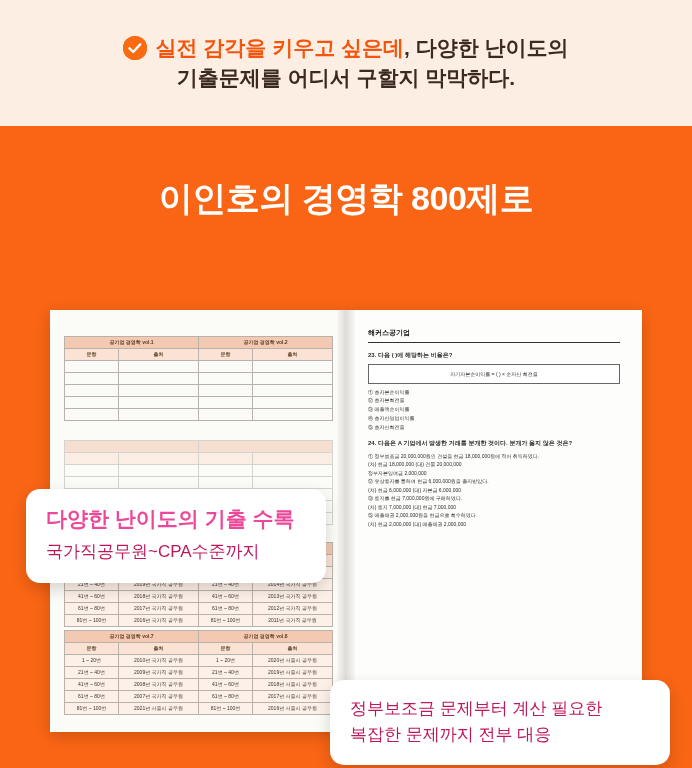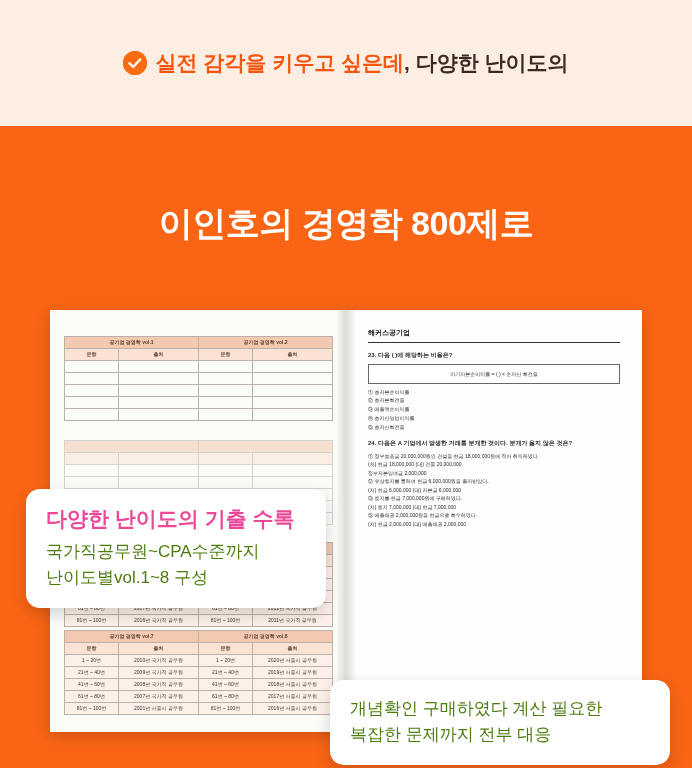--- a/index.html
+++ b/index.html
@@ -78,21 +78,21 @@
     left: 0;
     top: 48px;
     width: 692px;
     text-align: center;
     color: #ffffff;
     font-size: 34px;
     font-weight: bold;
     line-height: 1.45;
     letter-spacing: -0.5px;
   }
-  .headline .hl-line { display: block; margin-top: 25px; }
+  .headline .hl-line { display: block; }
 
   
   .book {
     position: absolute;
     left: 50px;
     top: 184px;
     width: 592px;
     height: 422px;
     background: #f2f2ee;
     box-shadow: 0 4px 14px rgba(0,0,0,0.18);
@@ -211,21 +211,21 @@
   .callout-title {
     font-size: 21px;
     font-weight: bold;
     color: #ec4899;
     line-height: 1.3;
     margin-bottom: 7px;
     white-space: nowrap;
   }
   .callout-body {
     font-size: 17px;
-    color: #4d7c0f;
+    color: #be185d;
     line-height: 1.5;
     white-space: nowrap;
   }
   .callout-1 {
     left: 26px;
     top: 363px;
     width: 300px;
   }
   .callout-2 {
     left: 330px;
@@ -242,20 +242,21 @@
     <div class="top-banner-inner">
       <div class="tb-line tb-line-1">
         <span class="check-icon">
           <svg width="24" height="24" viewBox="0 0 24 24" aria-hidden="true">
             <circle cx="12" cy="12" r="12" fill="#f96b12"></circle>
             <path d="M6.5 12.3 L10.2 16 L17.2 8.4" fill="none" stroke="#ffffff" stroke-width="2.4" stroke-linecap="round" stroke-linejoin="round"></path>
           </svg>
         </span>
         <span><span class="hl">실전 감각을 키우고 싶은데</span><span>, 다양한 난이도의</span></span>
       </div>
+      <div class="tb-line">기출문제를 어디서 구할지 막막하다.</div>
     </div>
   </div>
 
   <div class="main-orange">
 
     <div class="headline">
       <span class="hl-line">이인호의 경영학 800제로</span>
     </div>
 
     <div class="book">
@@ -499,22 +500,21 @@
         </div>
         <div class="exam-footer">38  공기업 경영학 800제 vol.2</div>
       </div>
 
       <div class="book-gutter"></div>
     </div>
 
     <div class="callout callout-1">
       <div class="callout-title">다양한 난이도의 기출 수록</div>
       <div class="callout-body">국가직공무원~CPA수준까지</div>
-      <div class="callout-body">난이도별vol.1~8 구성</div>
     </div>
 
     <div class="callout callout-2">
-      <div class="callout-body">개념확인 구매하였다 계산 필요한</div>
+      <div class="callout-body">정부보조금 문제부터 계산 필요한</div>
       <div class="callout-body">복잡한 문제까지 전부 대응</div>
     </div>
 
   </div>
 </div>
 
 </body></html>

